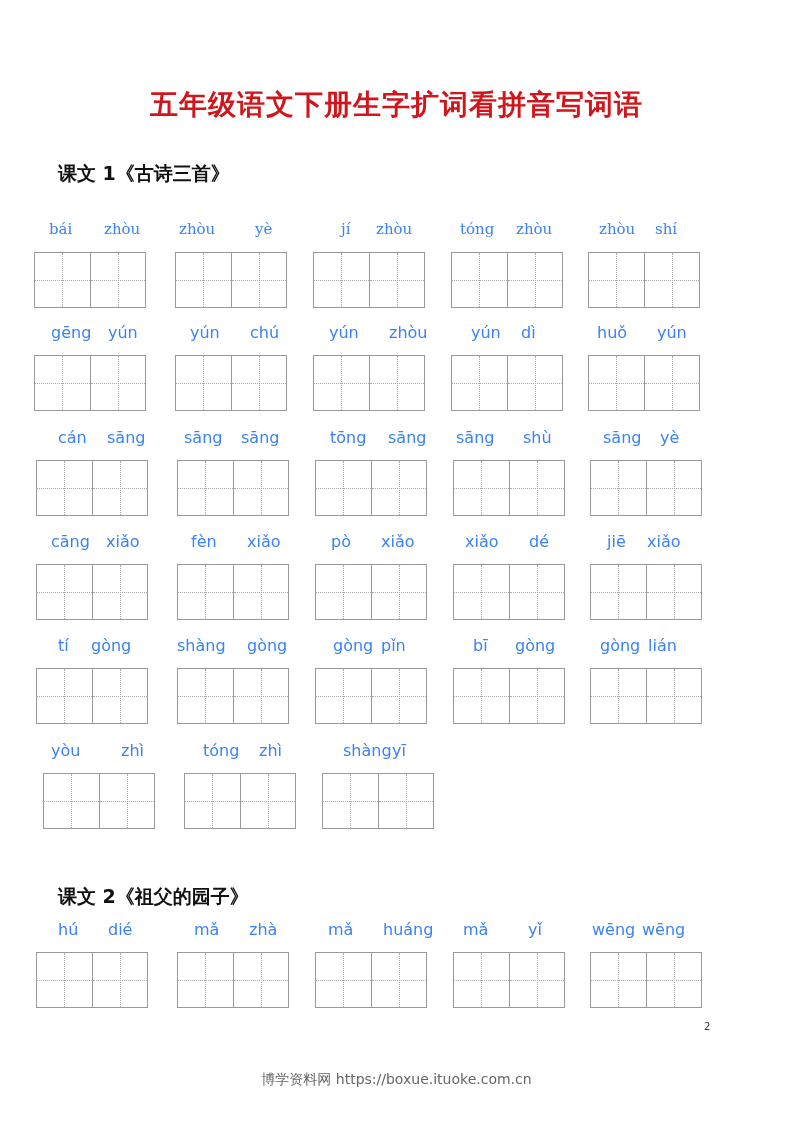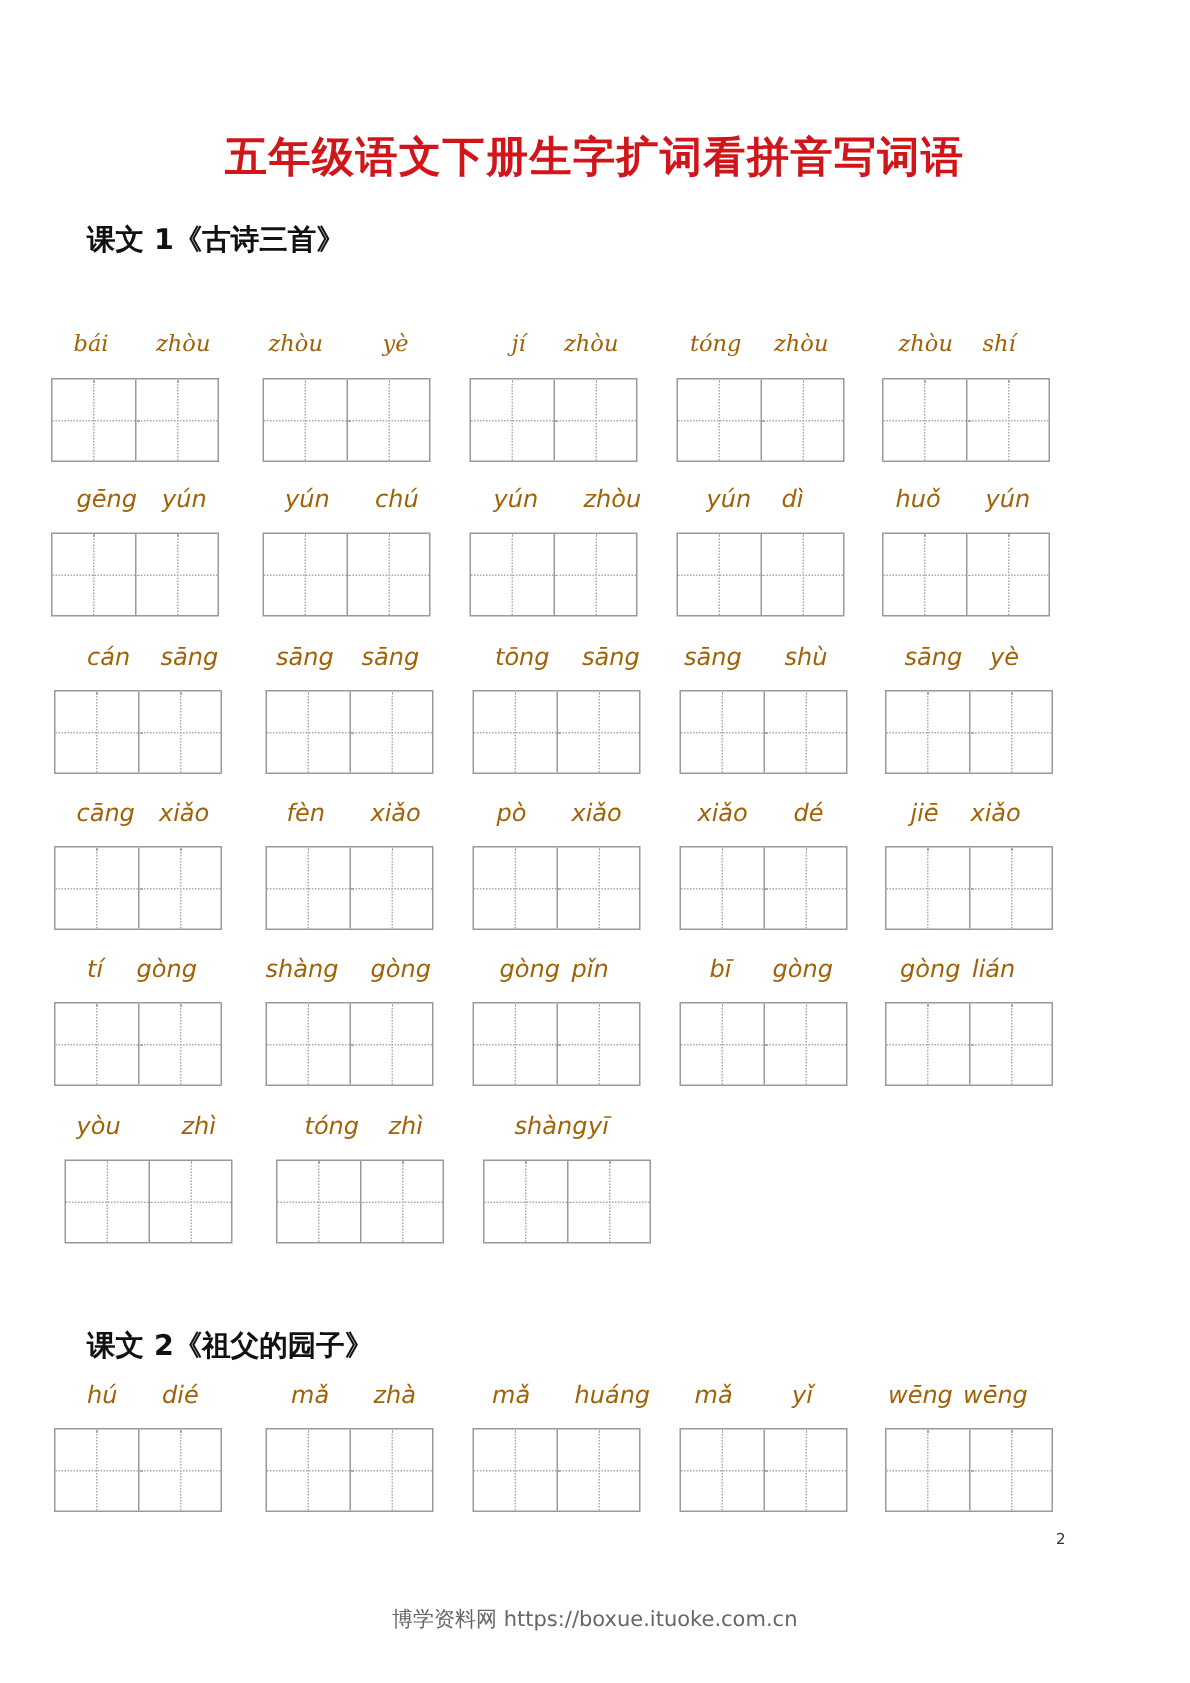--- a/index.html
+++ b/index.html
@@ -1,36 +1,36 @@
 <!DOCTYPE html>
 <html><head>
 <meta charset="utf-8">
 <style>
   html, body { margin:0; padding:0; background:#ffffff; }
   body { width:793px; height:1122px; position:relative; overflow:hidden; font-family:"DejaVu Sans", sans-serif; color:#222; }
   .title { position:absolute; left:0; top:86px; width:793px; text-align:center; font-family:"DejaVu Serif", serif; font-size:28px; font-weight:bold; color:#d0161a; letter-spacing:1px; }
   .section { position:absolute; left:58px; font-size:19px; font-weight:bold; color:#111; }
   .word { position:absolute; width:112px; }
-  .pinyin { position:absolute; left:0; width:112px; top:-32px; height:24px; font-size:16px; color:#a16207;font-style:italic; }
+  .pinyin { position:absolute; left:0; width:112px; top:-32px; height:24px; font-size:16px; color:#3b82f6; }
   .pinyin span { position:absolute; top:0; white-space:nowrap; }
   .pinyin.serif { font-family:"DejaVu Serif", serif; font-size:15px; }
   .grid { position:absolute; left:0; top:0; width:112px; height:56px; display:flex; border:1.5px solid #9a9a9a; box-sizing:border-box; }
   .cell { position:relative; flex:1; height:100%; box-sizing:border-box; }
   .cell + .cell { border-left:1.5px solid #9a9a9a; }
   .cell::before { content:""; position:absolute; left:50%; top:0; bottom:0; border-left:1px dotted #aaa; }
   .cell::after { content:""; position:absolute; top:50%; left:0; right:0; border-top:1px dotted #aaa; }
   .page-num { position:absolute; left:704px; top:1021px; font-size:10px; color:#333; }
   .footer { position:absolute; left:0; width:793px; top:1071px; text-align:center; font-size:14px; color:#666; }
 </style>
 </head>
 <body>
 
 <div class="title">五年级语文下册生字扩词看拼音写词语</div>
 
-<div class="section" style="top:147px;text-align:right;">课文 1《古诗三首》</div>
+<div class="section" style="top:161px;text-align:right;">课文 1《古诗三首》</div>
 
 <div class="word" style="left:34px;top:252px;">
   <div class="pinyin serif">
       <span style="left:15px">bái</span>
       <span style="left:70px">zhòu</span>
     </div>
   <div class="grid">
       <div class="cell"></div>
       <div class="cell"></div>
     </div>

